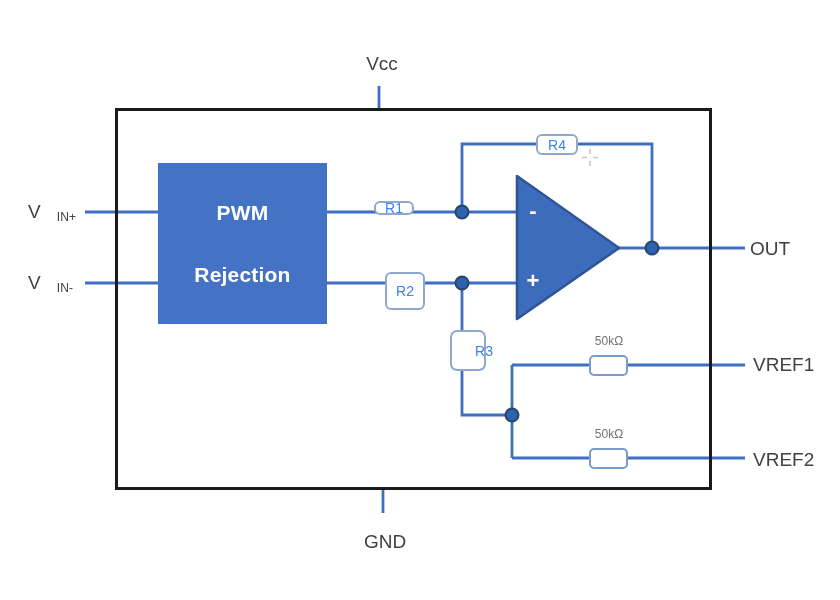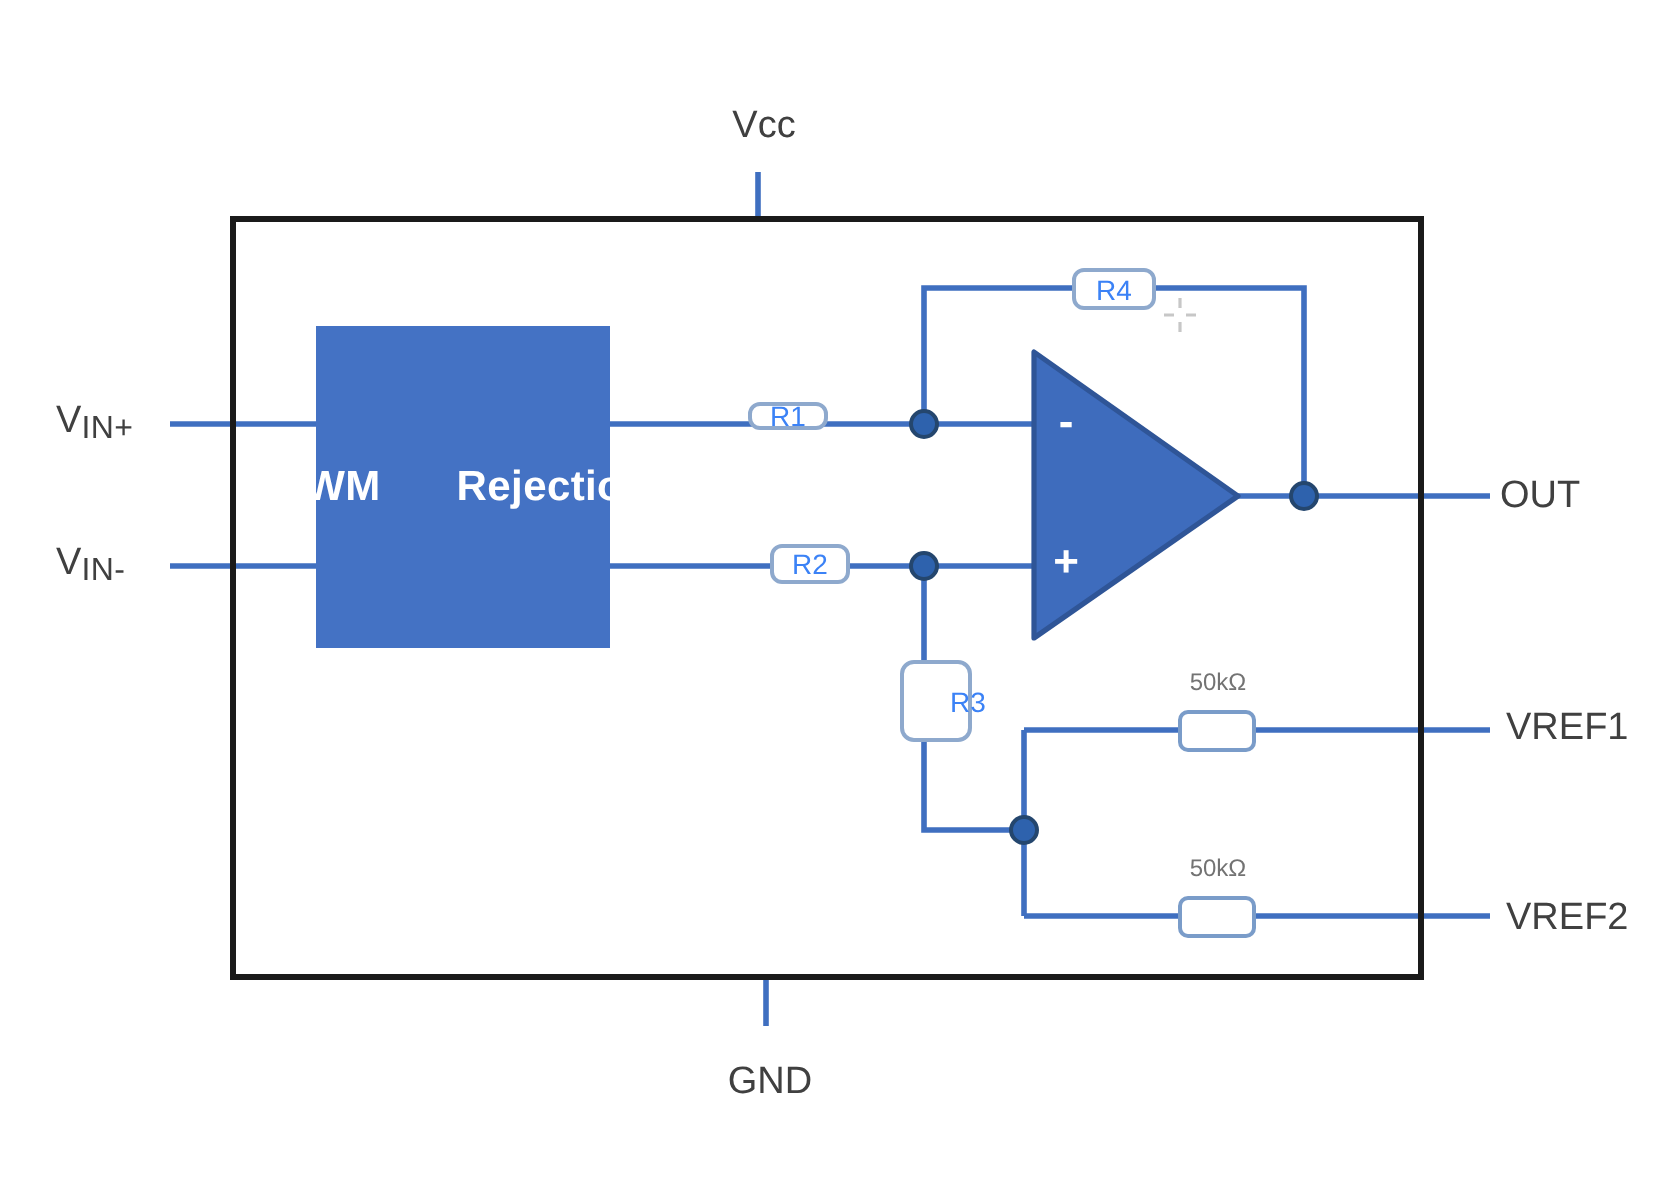--- a/index.html
+++ b/index.html
@@ -7,31 +7,31 @@
     position:relative;width:840px;height:600px;background:#ffffff;
     font-family:"Liberation Sans",sans-serif;color:#1a1a1a;overflow:hidden;
   }
   .stage *{box-sizing:border-box;}
   .layer{position:absolute;left:0;top:0;}
   .ic-box{
     position:absolute;left:115px;top:108px;width:597px;height:382px;
     border:3px solid #1a1a1a;background:transparent;pointer-events:none;
   }
   .pwm-block{
-    position:absolute;left:158px;top:163px;width:147px;height:161px;
-    background:#4472c4;color:#ffffff;display:flex;flex-direction:row;
+    position:absolute;left:158px;top:163px;width:169px;height:161px;
+    background:#4472c4;color:#ffffff;display:flex;flex-direction:column;
     align-items:center;justify-content:center;gap:38px;
     font-weight:bold;font-size:21px;letter-spacing:.2px;
   }
   .label{
     position:absolute;font-size:19px;color:#404040;white-space:nowrap;line-height:1;
   }
   .center{transform:translate(-50%,-50%);}
   .vcenter{transform:translateY(-50%);}
-  .sub{font-size:16px;vertical-align:-3px;letter-spacing:.2px;}
+  .sub{font-size:12px;vertical-align:-3px;letter-spacing:.2px;margin-left:16px;}
   .res{
     position:absolute;background:#ffffff;border:2px solid #8ea9cd;border-radius:6px;
     display:flex;align-items:center;justify-content:center;
     font-size:14px;color:#3b82f6;line-height:1;
   }
   .res-blue{border-color:#7a9cc9;border-radius:5px;}
   .res-vert{border-radius:7px;}
   .rv-label{
     position:absolute;font-size:12px;color:#737373;white-space:nowrap;
     transform:translate(-50%,-50%);
@@ -79,21 +79,21 @@
     <span>PWM</span>
     <span>Rejection</span>
   </div>
 
   <span class="opamp-sign" style="left:533px;top:211px;">-</span>
   <span class="opamp-sign" style="left:533px;top:281px;">+</span>
 
   <div class="res" style="left:374px;top:201px;width:40px;height:14px;">
     <span>R1</span>
   </div>
-  <div class="res" style="left:385px;top:272px;width:40px;height:20px;text-align:center;">
+  <div class="res" style="left:385px;top:272px;width:40px;height:38px;text-align:center;">
     <span>R2</span>
   </div>
   <div class="res" style="left:536px;top:134px;width:42px;height:21px;">
     <span>R4</span>
   </div>
   <div class="res res-vert" style="left:450px;top:330px;width:23px;height:41px;padding-left:32px;">
     <span>R3</span>
   </div>
   <div class="res res-blue" style="left:589px;top:355px;width:39px;height:21px;"></div>
   <div class="res res-blue" style="left:589px;top:448px;width:39px;height:21px;"></div>

